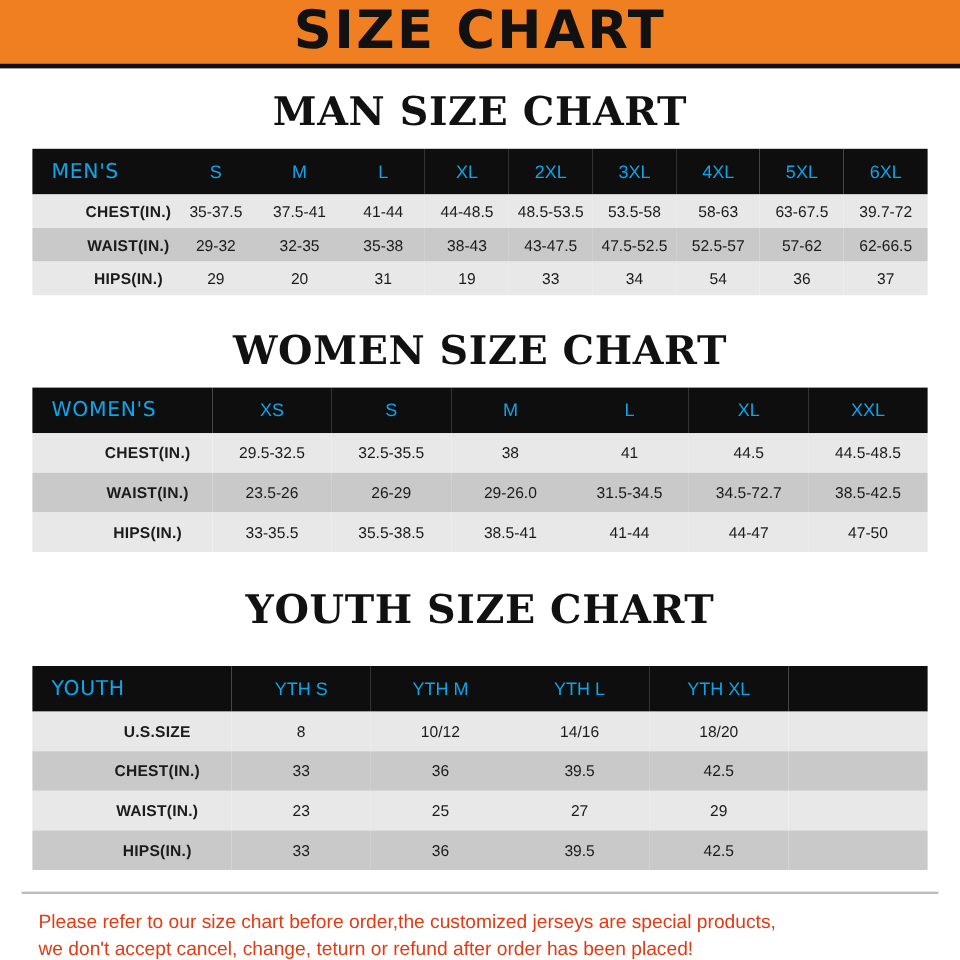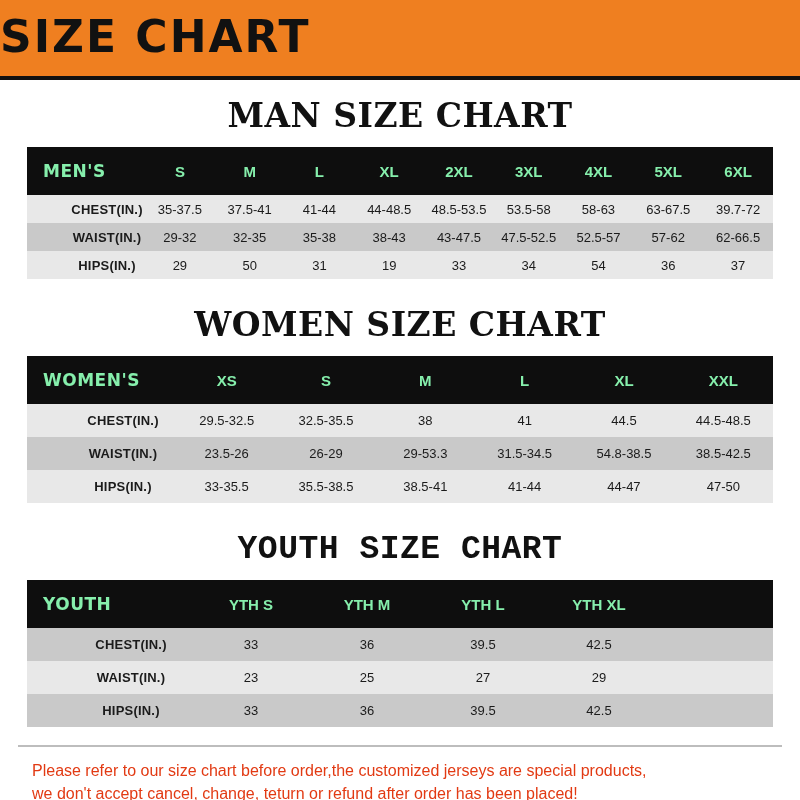--- a/index.html
+++ b/index.html
@@ -14,25 +14,26 @@
   .page {
     width: 800px;
     height: 800px;
     position: relative;
     background: #ffffff;
     overflow: hidden;
   }
 
   
   .banner {
-    height: 80px;
+    height: 57px;
     background: #f07c1b;
     background: linear-gradient(90deg, #ef7f20 0%, #ef7f20 100%);
     display: flex;
     align-items: center;
+    justify-content: center;
     border-bottom: 4px solid #111111;
     position: relative;
   }
   .banner-title {
     font-family: "DejaVu Sans", sans-serif;
     font-weight: bold;
     font-size: 44px;
     letter-spacing: 2px;
     color: #111111;
     line-height: 1;
@@ -46,42 +47,42 @@
   .section-title {
     text-align: center;
     font-family: "DejaVu Serif", serif;
     font-weight: bold;
     font-size: 33px;
     color: #111111;
     letter-spacing: 0.5px;
   }
   .st-man   { margin: 16px 0 12px; }
   .st-women { margin: 26px 0 12px; }
-  .st-youth { margin: 28px 0 12px; font-family: Liberation Mono, monospace; }
+  .st-youth { margin: 28px 0 28px; }
 
   table.sizechart {
     width: 746px;
     margin: 0 auto;
     border-collapse: collapse;
     table-layout: fixed;
   }
   table.sizechart th,
   table.sizechart td {
     text-align: center;
     font-size: 13px;
     color: #1b1b1b;
     height: 28px;
     padding: 0 2px;
     font-family: "Liberation Sans", sans-serif;
   }
   table.sizechart thead th {
     background: #0e0e0e;
-    color: #86efac;
-    font-weight: bold;
-    height: 48px;
+    color: #0ea5e9;
+    font-weight: normal;
+    height: 38px;
     font-size: 15px;
   }
   table.sizechart thead th.corner {
     text-align: left;
     padding-left: 16px;
     font-family: "DejaVu Sans", sans-serif;
     font-size: 17px;
     letter-spacing: 0.5px;
   }
   table.sizechart tbody tr.light td { background: #e8e8e8; }
@@ -177,21 +178,21 @@
           <td>38-43</td>
           <td>43-47.5</td>
           <td>47.5-52.5</td>
           <td>52.5-57</td>
           <td>57-62</td>
           <td>62-66.5</td>
         </tr>
         <tr class="light">
           <td class="rowlabel">HIPS(IN.)</td>
           <td>29</td>
-          <td>50</td>
+          <td>20</td>
           <td>31</td>
           <td>19</td>
           <td>33</td>
           <td>34</td>
           <td>54</td>
           <td>36</td>
           <td>37</td>
         </tr>
       </tbody>
     </table>
@@ -225,23 +226,23 @@
           <td>32.5-35.5</td>
           <td>38</td>
           <td>41</td>
           <td>44.5</td>
           <td>44.5-48.5</td>
         </tr>
         <tr class="dark">
           <td class="rowlabel">WAIST(IN.)</td>
           <td>23.5-26</td>
           <td>26-29</td>
-          <td>29-53.3</td>
+          <td>29-26.0</td>
           <td>31.5-34.5</td>
-          <td>54.8-38.5</td>
+          <td>34.5-72.7</td>
           <td>38.5-42.5</td>
         </tr>
         <tr class="light">
           <td class="rowlabel">HIPS(IN.)</td>
           <td>33-35.5</td>
           <td>35.5-38.5</td>
           <td>38.5-41</td>
           <td>41-44</td>
           <td>44-47</td>
           <td>47-50</td>
@@ -263,20 +264,28 @@
         <tr>
           <th class="corner">YOUTH</th>
           <th>YTH S</th>
           <th>YTH M</th>
           <th>YTH L</th>
           <th>YTH XL</th>
           <th></th>
         </tr>
       </thead>
       <tbody>
+        <tr class="light">
+          <td class="rowlabel">U.S.SIZE</td>
+          <td>8</td>
+          <td>10/12</td>
+          <td>14/16</td>
+          <td>18/20</td>
+          <td></td>
+        </tr>
         <tr class="dark">
           <td class="rowlabel">CHEST(IN.)</td>
           <td>33</td>
           <td>36</td>
           <td>39.5</td>
           <td>42.5</td>
           <td></td>
         </tr>
         <tr class="light">
           <td class="rowlabel">WAIST(IN.)</td>

